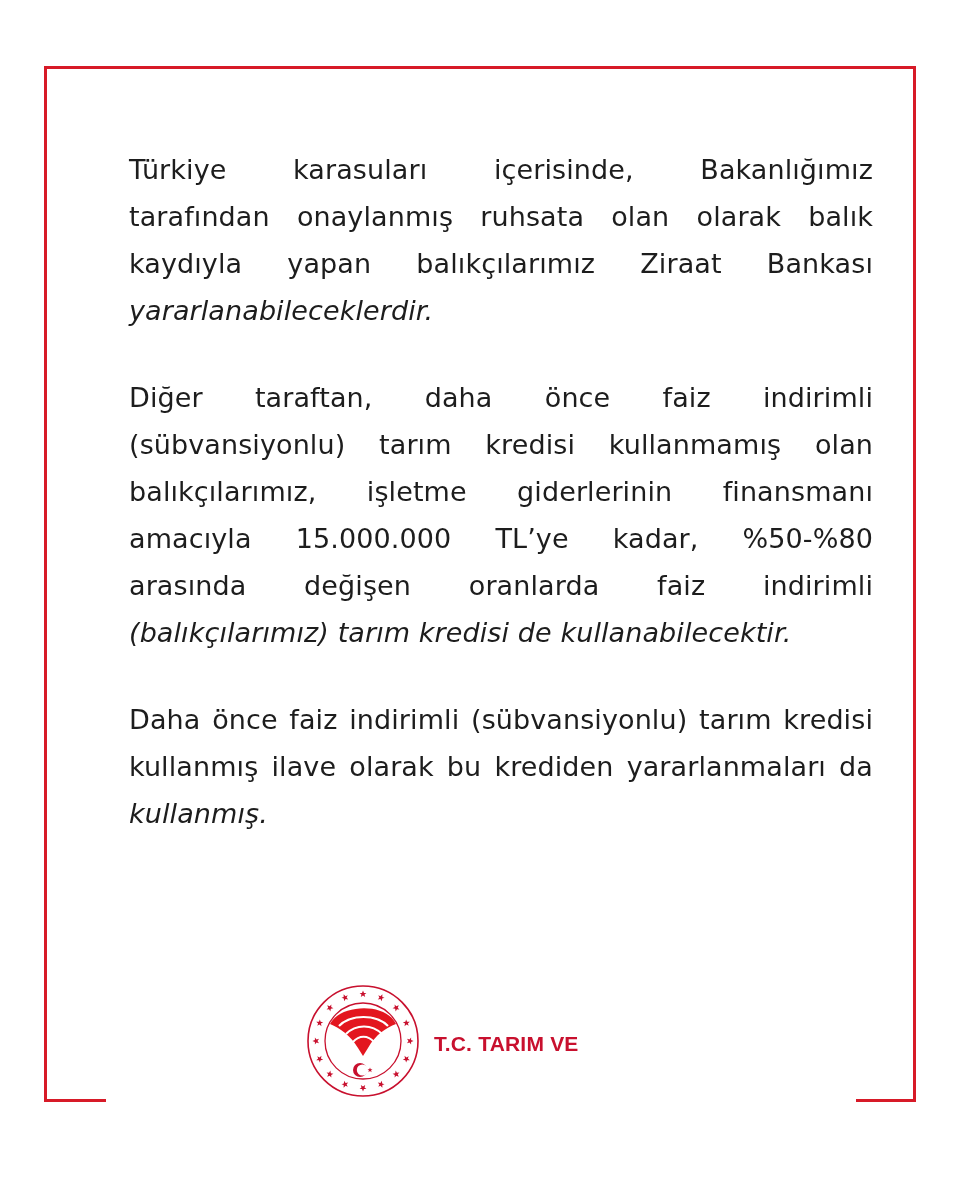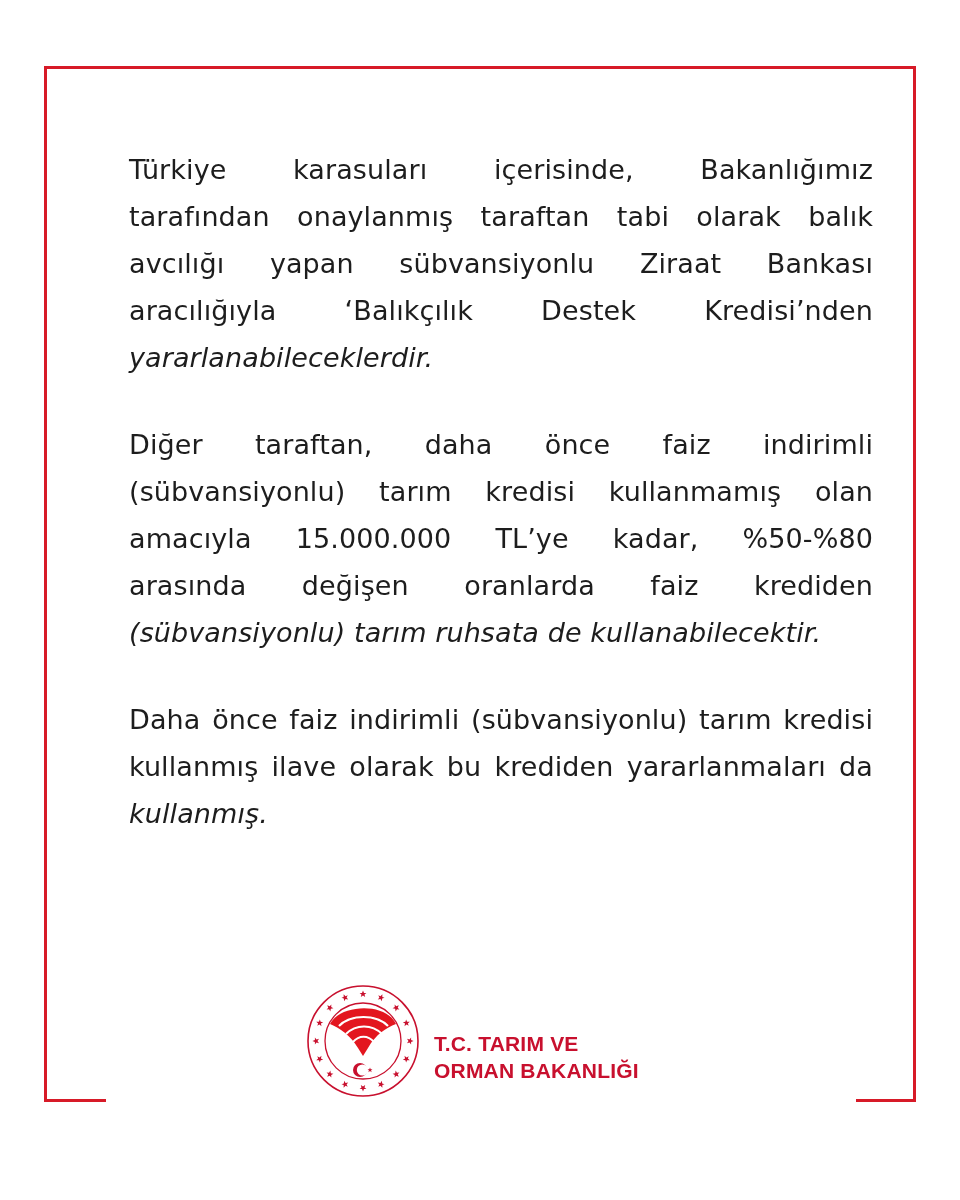--- a/index.html
+++ b/index.html
@@ -83,31 +83,31 @@
 
 <div class="frame-line frame-top"></div>
 <div class="frame-line frame-left"></div>
 <div class="frame-line frame-right"></div>
 <div class="frame-line frame-bottom-left"></div>
 <div class="frame-line frame-bottom-right"></div>
 
 <div class="content">
   <p>
     <span class="line">Türkiye karasuları içerisinde, Bakanlığımız</span>
-    <span class="line">tarafından onaylanmış taraftan tabi olarak balık</span>
-    <span class="line">avcılığı yapan sübvansiyonlu Ziraat Bankası</span>
-    <span class="line">aracılığıyla ‘Balıkçılık Destek Kredisi’nden</span>
+    <span class="line">tarafından onaylanmış ruhsata olan olarak balık</span>
+    <span class="line">kaydıyla yapan balıkçılarımız Ziraat Bankası</span>
     <span class="line last">yararlanabileceklerdir.</span>
   </p>
   <p>
     <span class="line">Diğer taraftan, daha önce faiz indirimli</span>
     <span class="line">(sübvansiyonlu) tarım kredisi kullanmamış olan</span>
+    <span class="line">balıkçılarımız, işletme giderlerinin finansmanı</span>
     <span class="line">amacıyla 15.000.000 TL’ye kadar, %50-%80</span>
-    <span class="line">arasında değişen oranlarda faiz krediden</span>
-    <span class="line last">(sübvansiyonlu) tarım ruhsata de kullanabilecektir.</span>
+    <span class="line">arasında değişen oranlarda faiz indirimli</span>
+    <span class="line last">(balıkçılarımız) tarım kredisi de kullanabilecektir.</span>
   </p>
   <p>
     <span class="line">Daha önce faiz indirimli (sübvansiyonlu) tarım kredisi</span>
     <span class="line">kullanmış ilave olarak bu krediden yararlanmaları da</span>
     <span class="line last">kullanmış.</span>
   </p>
 </div>
 
 <div class="footer-logo">
   <svg class="emblem" viewBox="0 0 114 114" xmlns="http://www.w3.org/2000/svg">
@@ -172,15 +172,14 @@
     <path d="M33,42 C45,30 70,30 82,42" fill="none" stroke="#ffffff" stroke-width="2.2"></path>
     <path d="M40,50 C50,40 66,40 76,50" fill="none" stroke="#ffffff" stroke-width="2.2"></path>
     <path d="M47,58 C53,51 62,51 68,58" fill="none" stroke="#ffffff" stroke-width="2"></path>
 
     <circle cx="54" cy="86" r="7" fill="#c8102e"></circle>
     <circle cx="56.4" cy="86" r="5.6" fill="#ffffff"></circle>
     <polygon transform="translate(64,86)" fill="#c8102e" points="0,-2.6 0.7,-0.8 2.5,-0.8 1.1,0.3 1.6,2.2 0,1.1 -1.6,2.2 -1.1,0.3 -2.5,-0.8 -0.7,-0.8"></polygon>
   </svg>
   <div class="ministry-name">
     <span>T.C. TARIM VE</span>
-    <span>ORMAN BAKANLIĞI</span>
   </div>
 </div>
 
 </body></html>

